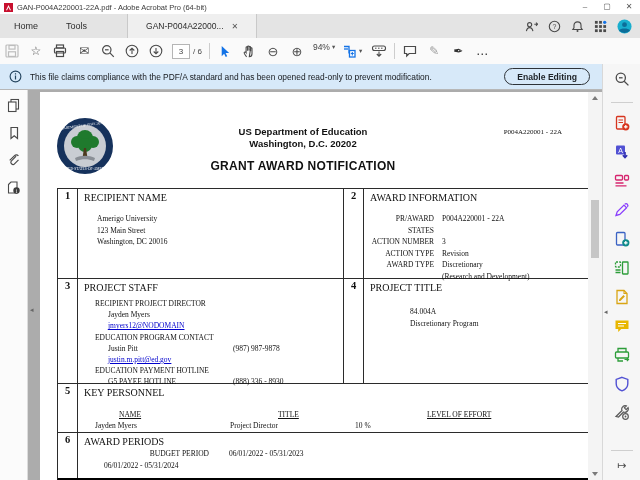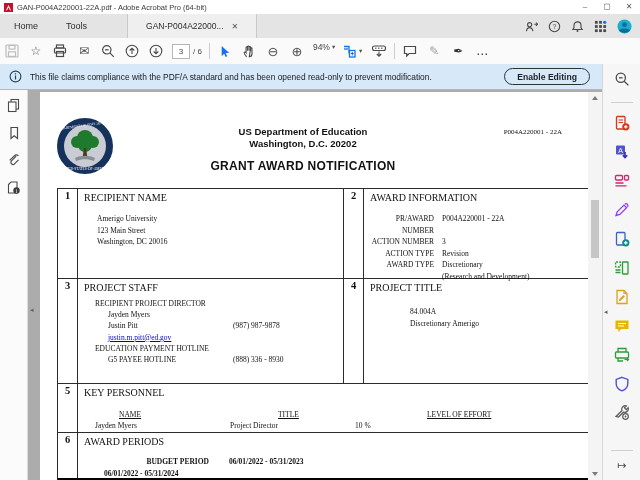--- a/index.html
+++ b/index.html
@@ -330,21 +330,21 @@
                 <div>Washington, DC 20016</div>
               </div>
             </div>
           </div>
           <div class="cell c2" style="flex:1;">
             <div class="numcol">2</div>
             <div class="cc">
               <div class="sec-title">AWARD INFORMATION</div>
               <div style="margin-top:10px;">
                 <div class="kv">
-                    <span class="k">PR/AWARD NUMBER</span>
+                    <span class="k">PR/AWARD STATES</span>
                     <span class="v">P004A220001 - 22A</span>
                   </div>
                 <div class="kv">
                     <span class="k">ACTION NUMBER</span>
                     <span class="v">3</span>
                   </div>
                 <div class="kv">
                     <span class="k">ACTION TYPE</span>
                     <span class="v">Revision</span>
                   </div>
@@ -362,34 +362,36 @@
         </div>
 
         <div class="trow" style="height:105px;">
           <div class="cell" style="width:285px;">
             <div class="numcol">3</div>
             <div class="cc">
               <div class="sec-title">PROJECT STAFF</div>
               <div class="staff">
                 <div class="head">RECIPIENT PROJECT DIRECTOR</div>
                 <div class="sub">Jayden Myers</div>
+                <div class="sub"><a class="doclink">jmyers12@NODOMAIN</a></div>
+                <div class="head">EDUCATION PROGRAM CONTACT</div>
                 <div class="sub"><span>Justin Pitt</span><span class="ph">(987) 987-9878</span></div>
                 <div class="sub"><a class="doclink">justin.m.pitt@ed.gov</a></div>
                 <div class="head">EDUCATION PAYMENT HOTLINE</div>
                 <div class="sub"><span>G5 PAYEE HOTLINE</span><span class="ph">(888) 336 - 8930</span></div>
               </div>
             </div>
           </div>
           <div class="cell c2" style="flex:1;">
             <div class="numcol">4</div>
             <div class="cc">
               <div class="sec-title">PROJECT TITLE</div>
               <div style="margin:13px 0 12px 40px;line-height:11.5px;">
                 <div>84.004A</div>
-                <div>Discretionary Amerigo</div>
+                <div>Discretionary Program</div>
               </div>
             </div>
           </div>
         </div>
 
         <div class="trow" style="height:49px;">
           <div class="cell" style="width:100%;">
             <div class="numcol">5</div>
             <div class="cc">
               <div class="sec-title">KEY PERSONNEL</div>
@@ -405,21 +407,21 @@
               </div>
             </div>
           </div>
         </div>
 
         <div class="trow" style="height:45px;">
           <div class="cell" style="width:100%;">
             <div class="numcol">6</div>
             <div class="cc">
               <div class="sec-title">AWARD PERIODS</div>
-              <div style="margin-top:9px;font-weight:bold;">
+              <div style="margin-top:1px;">
                 <div class="ap-row">
                     <span class="k">BUDGET PERIOD</span>
                     <span class="v">06/01/2022 - 05/31/2023</span>
                   </div>
                 <div class="ap-row">
                     <span class="v">06/01/2022 - 05/31/2024</span>
                   </div>
               </div>
             </div>
           </div>

